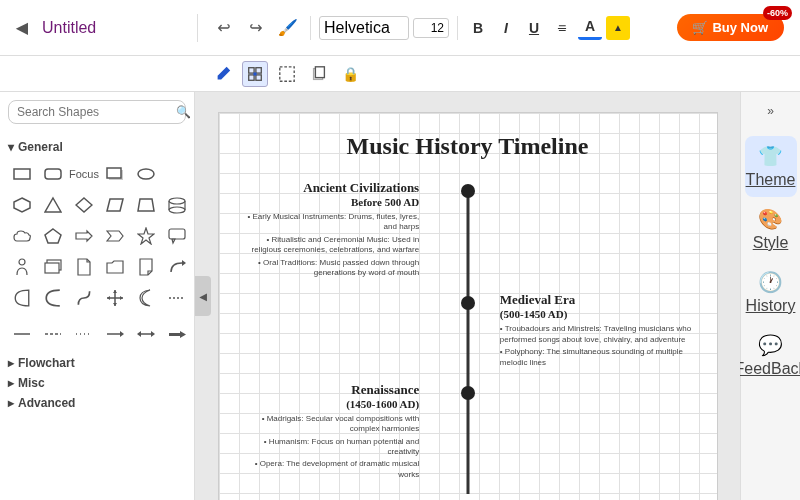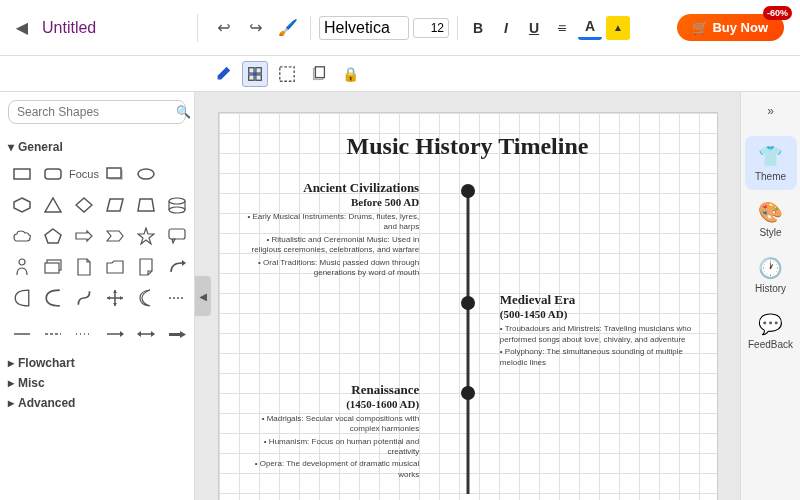--- a/index.html
+++ b/index.html
@@ -348,23 +348,24 @@
       width: 52px;
       gap: 3px;
     }
     .right-panel-item.active {
       background: #dce8ff;
     }
     .right-panel-icon {
       font-size: 20px;
     }
     .right-panel-label {
-      font-size: 10px;
+      font-size: 16px;
       color: #444;
       text-align: center;
+      text-decoration: underline;
     }
   </style>
 </head>
 <body>
 
 <div class="toolbar">
   <div class="toolbar-left">
     <div class="toolbar-icon-btn">◀</div>
     <span class="toolbar-title">Untitled</span>
   </div>

